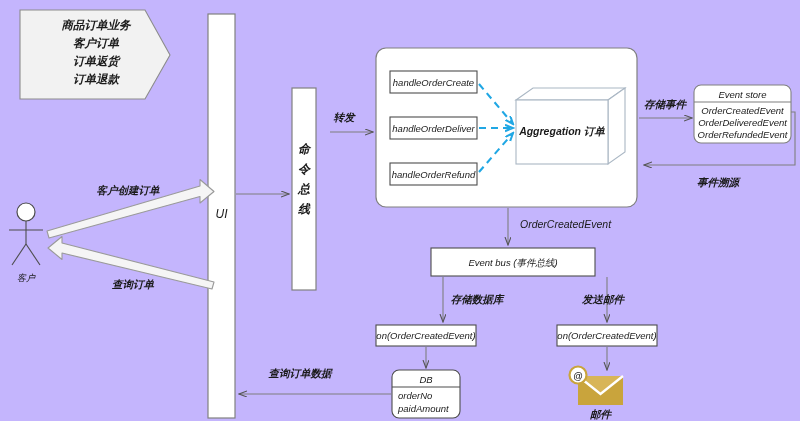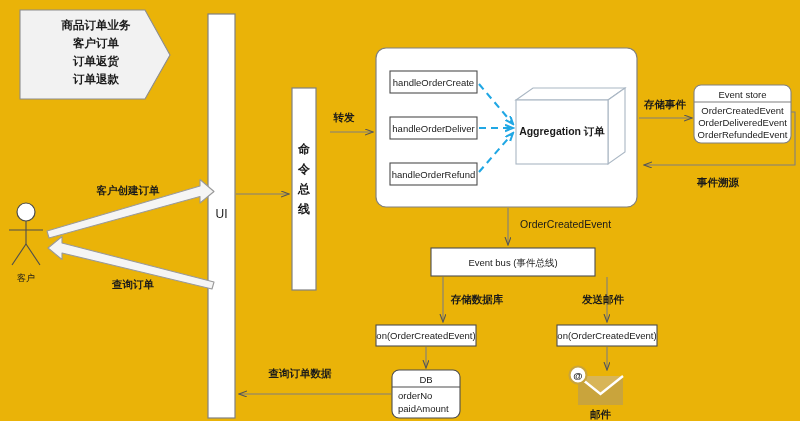--- a/index.html
+++ b/index.html
@@ -4,23 +4,24 @@
 <style>
   html, body {
     margin: 0;
     padding: 0;
     background: #ffffff;
   }
   #canvas {
     position: relative;
     width: 800px;
     height: 421px;
-    background: #eab308;
+    background: #c4b5fd;
     font-family: "Liberation Sans", "DejaVu Sans", sans-serif;
     overflow: hidden;
+    font-style: italic;
   }
   svg#diagram {
     position: absolute;
     left: 0;
     top: 0;
     width: 800px;
     height: 421px;
   }
   .stroke-gray   { stroke: #7f7f7f; fill: none; stroke-width: 1.1; }
   .stroke-dark   { stroke: #4d4d4d; fill: none; stroke-width: 1.1; }

